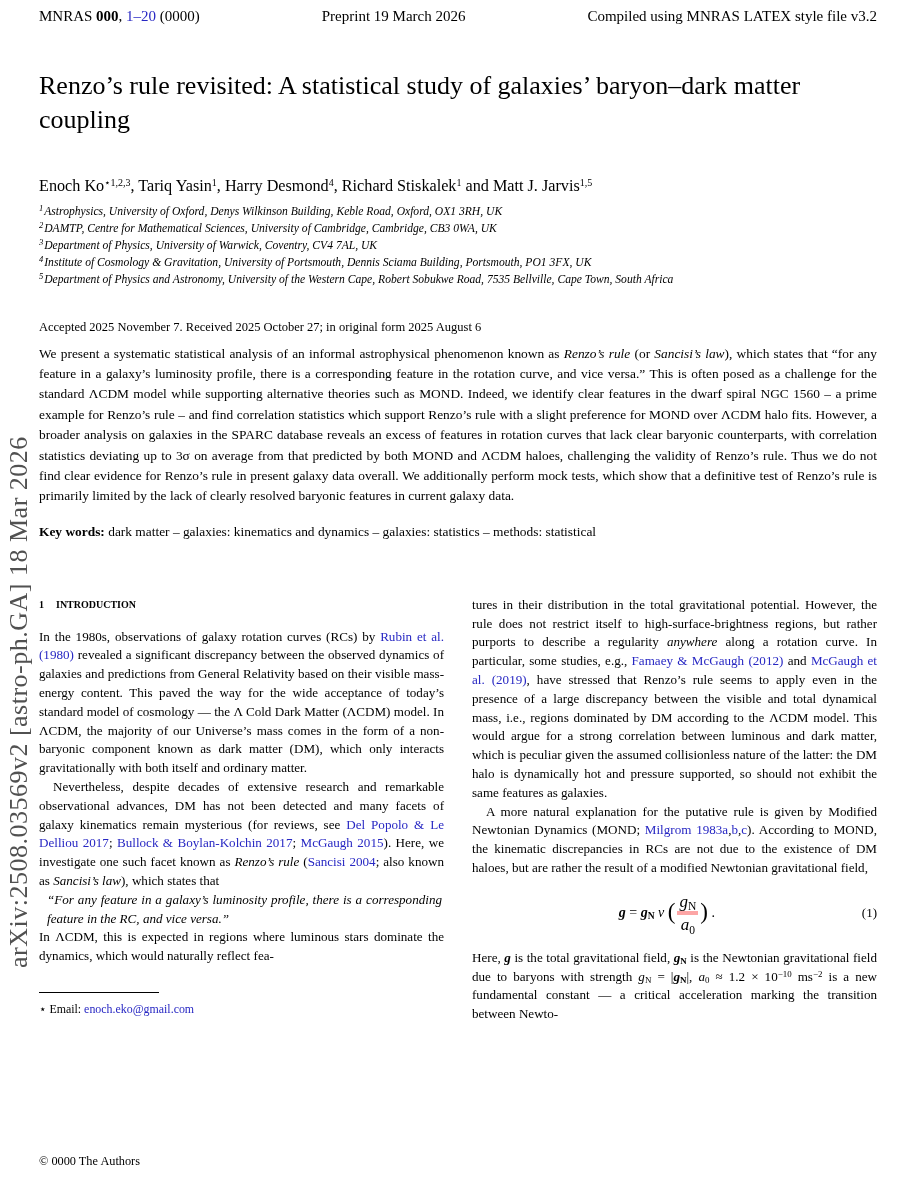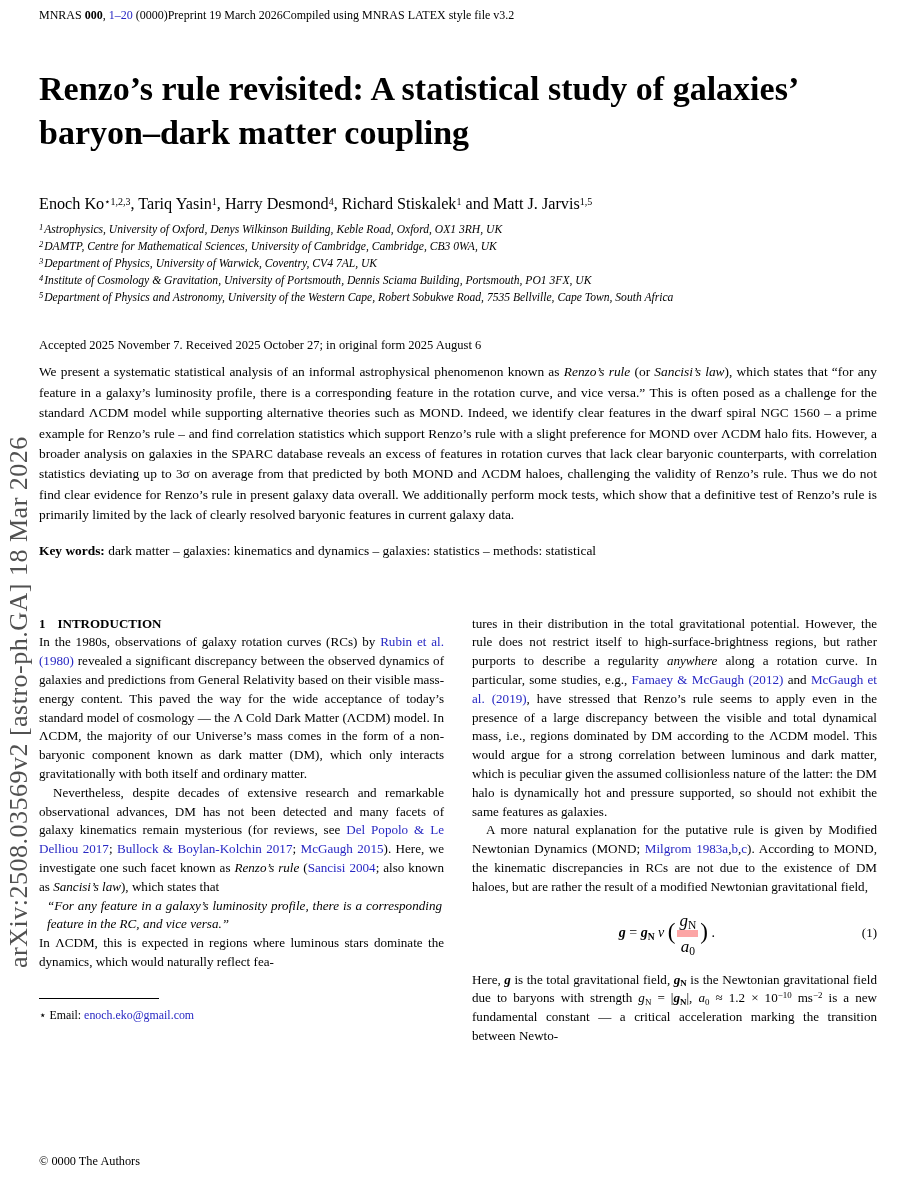--- a/index.html
+++ b/index.html
@@ -7,44 +7,44 @@
     width:897px;height:1200px;background:#ffffff;color:#000;
     font-family:"Liberation Serif", serif;
     position:relative;overflow:hidden;
   }
   .arxiv-banner{
     position:absolute;top:968px;left:4px;
     transform:rotate(-90deg);transform-origin:0 0;
     white-space:nowrap;font-size:26px;color:#515151;letter-spacing:0.5px;
   }
   .content{position:absolute;left:39px;top:8px;width:838px;}
-  .mnras-header{display:flex;align-items:baseline;font-size:12px;}
-  .title{margin-top:44px;font-size:34px;font-weight:bold;line-height:1.3;max-width:800px;}
+  .mnras-header{display:flex;justify-content:space-between;align-items:baseline;font-size:15px;}
+  .title{margin-top:44px;font-size:26px;font-weight:normal;line-height:1.3;max-width:800px;}
   .authors{margin-top:40px;font-size:16.2px;}
   .authors sup{font-size:10px;position:relative;top:-0.45em;vertical-align:baseline;line-height:0;}
   .affiliations{margin-top:7px;font-size:11.6px;font-style:italic;line-height:17px;}
   .affiliations sup{font-size:8.5px;position:relative;top:-0.4em;vertical-align:baseline;line-height:0;margin-right:1px;}
   .dates{margin-top:32px;font-size:12.5px;}
   .abstract-heading{margin-top:40px;font-size:13.5px;font-weight:bold;letter-spacing:0.3px;}
   .abstract-text{margin-top:9px;font-size:13.4px;line-height:20.4px;text-align:justify;}
   .keywords{margin-top:17px;font-size:13.4px;}
   .kw-label{font-weight:bold;font-family:Liberation Serif, serif;}
   .columns{margin-top:56px;display:flex;gap:28px;}
   .col{width:405px;font-size:13.1px;line-height:18.8px;text-align:justify;}
-  .section-heading{font-size:13px;font-weight:bold;text-align:left;}
+  .section-heading{font-size:10px;font-weight:bold;margin-bottom:13px;text-align:left;}
   .sec-num{margin-right:12px;}
   p.para{margin:0;}
   p.indent{text-indent:14px;}
   .quote{margin:4px 0;padding-left:8px;padding-right:2px;}
   .equation-row{display:flex;align-items:center;margin:14px 0;}
   .eq-body{flex:1;text-align:center;font-size:14px;}
   .eq-number{font-size:13px;}
   .frac{display:inline-block;text-align:center;vertical-align:middle;font-size:17px;line-height:1.15;margin:0 2px;}
   .frac .fnum{display:block;padding:0 2px;}
-  .frac .fden{display:block;border-top:7px solid #fca5a5;padding:0 2px;}
+  .frac .fden{display:block;border-top:4px solid #fca5a5;padding:0 2px;}
   .paren{font-size:23px;vertical-align:middle;position:relative;top:-1px;}
   .footnote{margin-top:26px;font-size:11.9px;}
   .footnote-rule{width:120px;border-top:1px solid #000;margin-bottom:7px;}
   .page-footer{position:absolute;left:39px;top:1154px;font-size:12.3px;}
   .cite-link{color:#2727c3;cursor:pointer;}
   .it{font-style:italic;}
   .b{font-weight:bold;}
   .bi{font-weight:bold;font-style:italic;}
   sub{font-size:0.68em;position:relative;top:0.28em;vertical-align:baseline;line-height:0;}
   .rich sub,.rich sup{line-height:0;}

